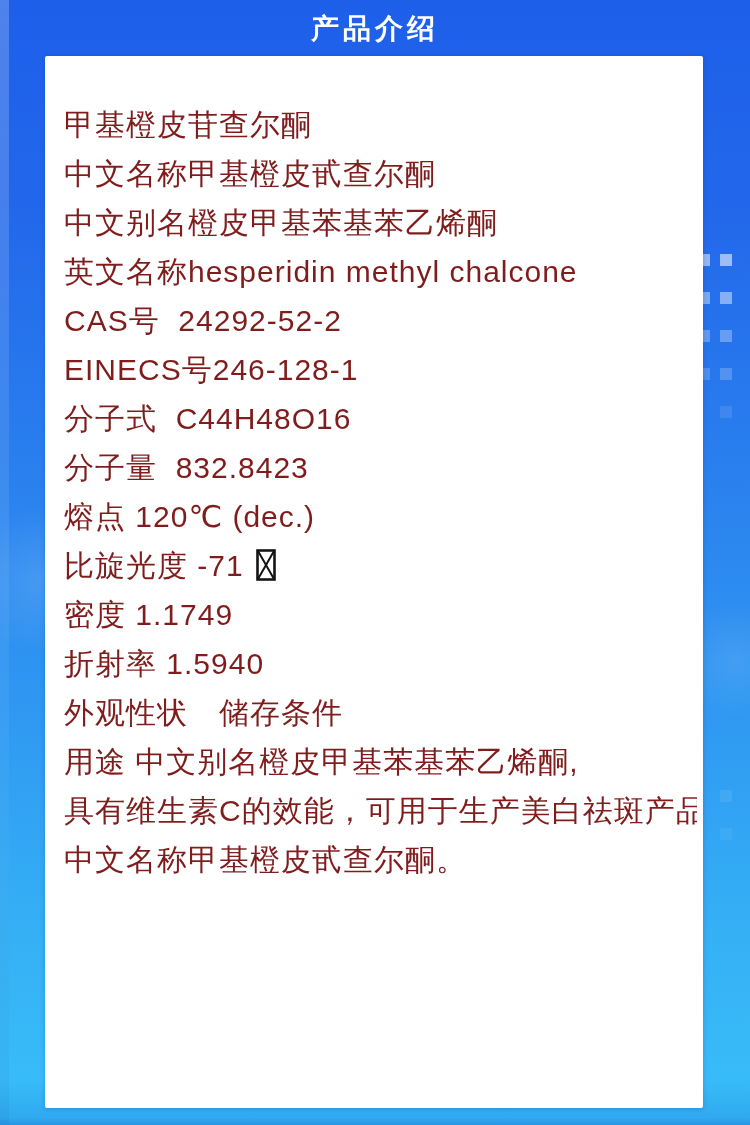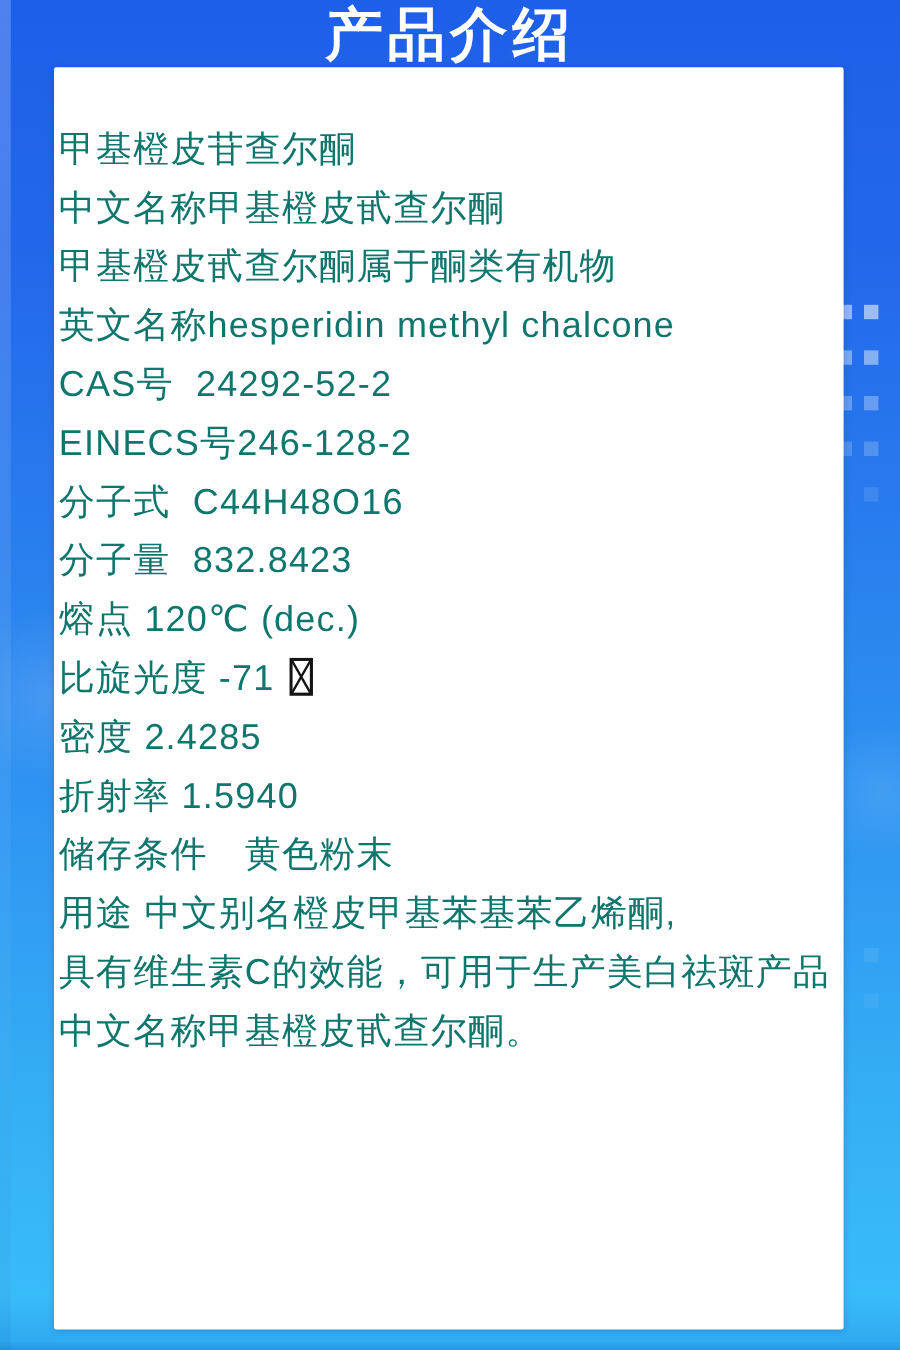--- a/index.html
+++ b/index.html
@@ -54,21 +54,21 @@
     width: 100%; height: 7px;
     background: linear-gradient(180deg, rgba(30,120,220,0) 0%, rgba(24,120,210,0.35) 100%);
     z-index: 3;
   }
 
   .page-title {
     position: absolute; top: 0; left: 0;
     width: 100%; height: 57px;
     display: flex; align-items: center; justify-content: center;
     color: #ffffff;
-    font-size: 48px;
+    font-size: 28px;
     font-weight: bold;
     letter-spacing: 4px;
     z-index: 2;
   }
 
   .card {
     position: absolute;
     left: 45px; top: 56px;
     width: 658px; height: 1052px;
     background: #ffffff;
@@ -79,23 +79,24 @@
 
   .spec-list {
     padding: 44px 6px 0 4px;
   }
 
   .spec-line {
     height: 49px;
     line-height: 49px;
     font-size: 30px;
     letter-spacing: 1px;
-    color: #0f766e;
+    color: #7f1d1d;
     white-space: pre;
     overflow: hidden;
+    margin-left: 15px;
   }
 
   .missing-glyph-icon {
     display: inline-block;
     vertical-align: -5px;
     margin-left: 3px;
   }
 </style>
 </head>
 <body>
@@ -118,31 +119,31 @@
 <div class="pattern-square" style="left:698px; top:368px; opacity:0.18;"></div>
 
 <div class="bottom-edge"></div>
 
 <div class="page-title">产品介绍</div>
 
 <div class="card">
   <div class="spec-list">
       <div class="spec-line"><span>甲基橙皮苷查尔酮</span></div>
       <div class="spec-line"><span>中文名称甲基橙皮甙查尔酮</span></div>
-      <div class="spec-line"><span>甲基橙皮甙查尔酮属于酮类有机物</span></div>
+      <div class="spec-line"><span>中文别名橙皮甲基苯基苯乙烯酮</span></div>
       <div class="spec-line"><span>英文名称hesperidin methyl chalcone</span></div>
       <div class="spec-line"><span>CAS号  24292-52-2</span></div>
-      <div class="spec-line"><span>EINECS号246-128-2</span></div>
+      <div class="spec-line"><span>EINECS号246-128-1</span></div>
       <div class="spec-line"><span>分子式  C44H48O16</span></div>
       <div class="spec-line"><span>分子量  832.8423</span></div>
       <div class="spec-line"><span>熔点 120℃ (dec.)</span></div>
       <div class="spec-line"><span>比旋光度 -71 </span><svg class="missing-glyph-icon" width="20" height="32" viewBox="0 0 20 32">
           <rect x="1.5" y="1.5" width="17" height="29" fill="none" stroke="#141414" stroke-width="2.6"></rect>
           <path d="M2 2 L18 30 M18 2 L2 30" stroke="#141414" stroke-width="2" fill="none"></path>
         </svg></div>
-      <div class="spec-line"><span>密度 2.4285</span></div>
+      <div class="spec-line"><span>密度 1.1749</span></div>
       <div class="spec-line"><span>折射率 1.5940</span></div>
-      <div class="spec-line"><span>储存条件　黄色粉末</span></div>
+      <div class="spec-line"><span>外观性状　储存条件</span></div>
       <div class="spec-line"><span>用途 中文别名橙皮甲基苯基苯乙烯酮,</span></div>
       <div class="spec-line"><span>具有维生素C的效能，可用于生产美白祛斑产品；</span></div>
       <div class="spec-line"><span>中文名称甲基橙皮甙查尔酮。</span></div>
     </div>
 </div>
 
 </body></html>

